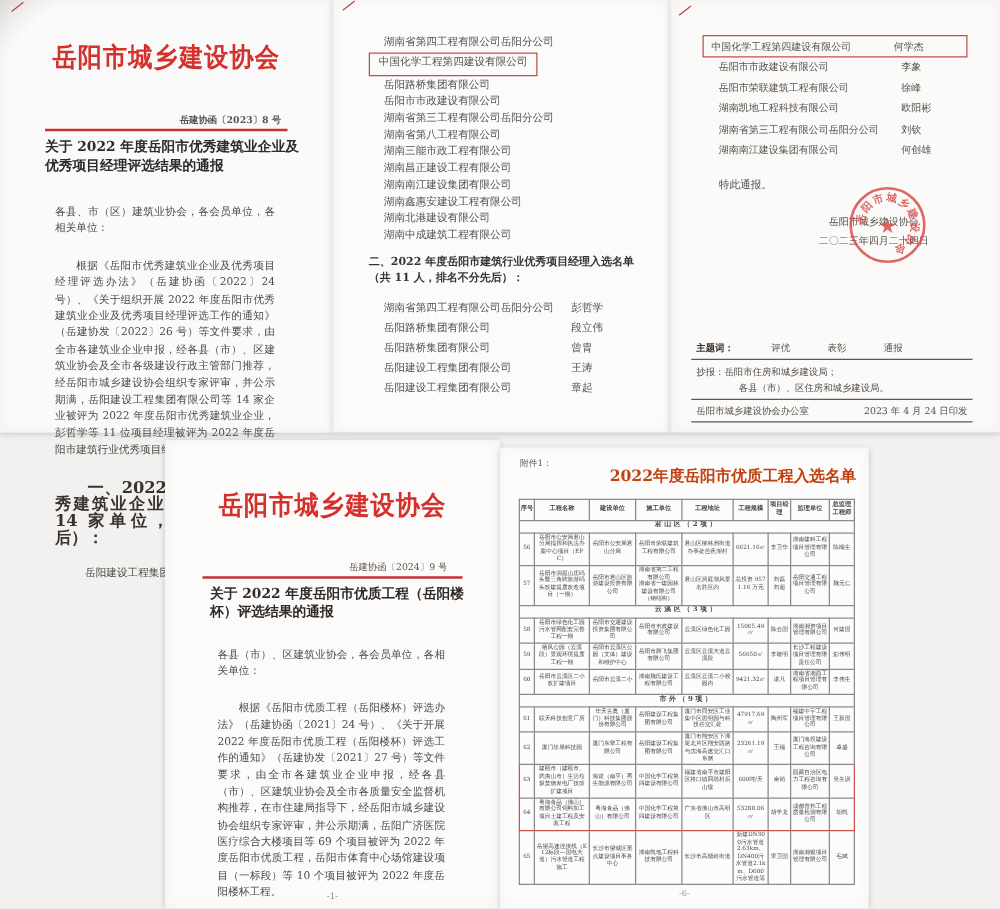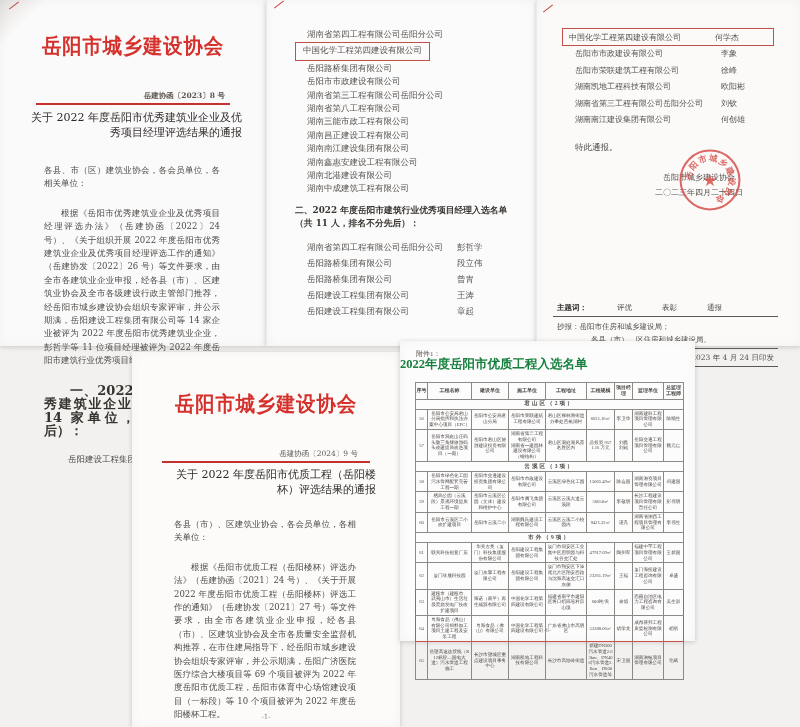--- a/index.html
+++ b/index.html
@@ -3,27 +3,27 @@
 <meta charset="utf-8">
 <style>
   html,body{margin:0;padding:0;}
   body{width:800px;height:727px;background:#f3f1ef;position:relative;
        font-family:"DejaVu Serif","Liberation Serif",serif;overflow:hidden;}
   .page{position:absolute;background:#fbfafa;box-shadow:0 1px 5px rgba(0,0,0,.18), inset 0 0 12px rgba(0,0,0,.04);}
   #page1{left:0;top:0;width:266px;height:346px;background-image:linear-gradient(135deg,#e2e0de 0px,#fbfafa 34px);}
   #page2{left:266px;top:0;width:270px;height:346px;background:#fcfbfb;border-left:1px solid #eceae8;}
   #page3{left:536px;top:0;width:264px;height:346px;background:#fbfaf9;border-left:1px solid #eceae8;}
   #page4{left:132px;top:352px;width:268px;height:375px;background:#fcfbfa;}
-  #page5{left:400px;top:341px;width:295px;height:300px;background:#fdfcfc;font-family:Liberation Serif, serif;}
+  #page5{left:400px;top:358px;width:295px;height:369px;background:#fdfcfc;}
   .cmark{position:absolute;width:12px;height:0;border-top:1.6px solid #c4423e;transform:rotate(-38deg);}
   .assoc-title{position:absolute;left:0;right:0;text-align:center;font-size:21px;font-weight:bold;
                color:#d4312c;letter-spacing:1px;transform:scaleX(.92);}
   .docnum{position:absolute;font-size:7.5px;color:#5a5550;}
   .redline{position:absolute;height:2px;background:#c5322e;}
-  .doc-heading{position:absolute;text-align:right;font-size:11px;font-weight:normal;color:#2e2b29;line-height:14.5px;}
+  .doc-heading{position:absolute;text-align:left;font-size:11px;font-weight:bold;color:#2e2b29;line-height:14.5px;margin-left:12px;}
   .flow{position:absolute;font-size:8.5px;color:#4c4a47;line-height:13.4px;text-align:justify;}
   .flow p{margin:16px;text-indent:2em;}
   .salut{margin:0 0 1px 0;}
   .sechead{font-weight:bold;color:#37332f;margin-top:5px;font-size:13px;}
   .firstco{margin-top:10px;padding-left:24px;}
   .closing{margin-top:12px;text-indent:2em;}
   .pagenum{position:absolute;bottom:6px;left:0;right:0;text-align:center;font-size:7px;color:#8b8884;}
   
   .colist{position:absolute;top:28px;left:28px;right:14px;font-size:8.5px;color:#55514d;line-height:13.4px;}
   .colist .li{padding-left:12px;white-space:nowrap;}
@@ -33,30 +33,30 @@
   .mgrow{position:relative;height:16px;padding-left:12px;white-space:nowrap;}
   .mgrow .nm{position:absolute;left:162px;}
   
   .p3rows{position:absolute;top:30px;left:32px;right:16px;font-size:8px;color:#55514d;}
   .p3row{position:relative;height:16.6px;padding-left:6px;white-space:nowrap;}
   .p3row .nm{position:absolute;left:152px;}
   .p3row.hl{border:1px solid #c05048;height:13px;padding:3px 4px 0 6px;margin:-2px 0 2px -7px;width:200px;}
   .p3-close{position:absolute;top:142px;left:38px;font-size:8.5px;color:#4c4a47;}
   .sig{position:absolute;top:170px;right:22px;width:160px;text-align:center;font-size:8px;color:#55514d;line-height:15px;}
   .stamp{position:absolute;top:148px;left:141px;width:64px;height:64px;opacity:.88;}
-  .p3-footer{position:absolute;left:16px;right:23px;top:272px;font-size:7.5px;color:#514d49;line-height:13px;margin-top:29px;}
+  .p3-footer{position:absolute;left:16px;right:23px;top:272px;font-size:7.5px;color:#514d49;line-height:13px;}
   .subj-row{display:flex;gap:30px;border-bottom:1px solid #5c5854;padding:0 0 2px 4px;}
   .subj-row b{color:#332f2c;}
   .cc1{margin-top:3px;padding-left:4px;}
   .cc2{padding-left:38px;}
   .issue-row{margin-top:2px;border-top:1px solid #5c5854;border-bottom:1px solid #5c5854;
              padding:2px 4px;display:flex;justify-content:space-between;}
   
   .attach{position:absolute;top:8px;left:16px;font-size:7px;color:#5a5550;}
-  .tb-title{position:absolute;top:15px;left:0;right:10px;text-align:left;font-size:12.5px;font-weight:bold;color:#15803d;}
+  .tb-title{position:absolute;top:15px;left:0;right:10px;text-align:right;font-size:12.5px;font-weight:bold;color:#c2410c;}
   .tb-sub{position:absolute;top:31px;left:0;right:10px;text-align:center;font-size:7.5px;color:#4c4a47;}
   table.qt{position:absolute;top:41px;left:15px;width:268px;border-collapse:collapse;table-layout:fixed;}
   table.qt td,table.qt th{border:0.6px solid #8d8a86;font-size:4.6px;line-height:5.8px;padding:1px;
        text-align:center;color:#4a4744;font-weight:normal;word-break:break-all;white-space:pre-line;overflow:hidden;}
   table.qt th{font-size:5px;font-weight:bold;padding:2px 0;}
   table.qt td.sec{font-size:5.6px;font-weight:bold;padding:1.6px;letter-spacing:2px;}
   tr.hl td{border-top-color:#8d8a86;}
   tr.hl td:first-child{border-left:1.4px solid #c9534b;}
   tr.hl td:last-child{border-right:1.4px solid #c9534b;}
   tr.hl-first td{border-top:1.4px solid #c9534b;}

